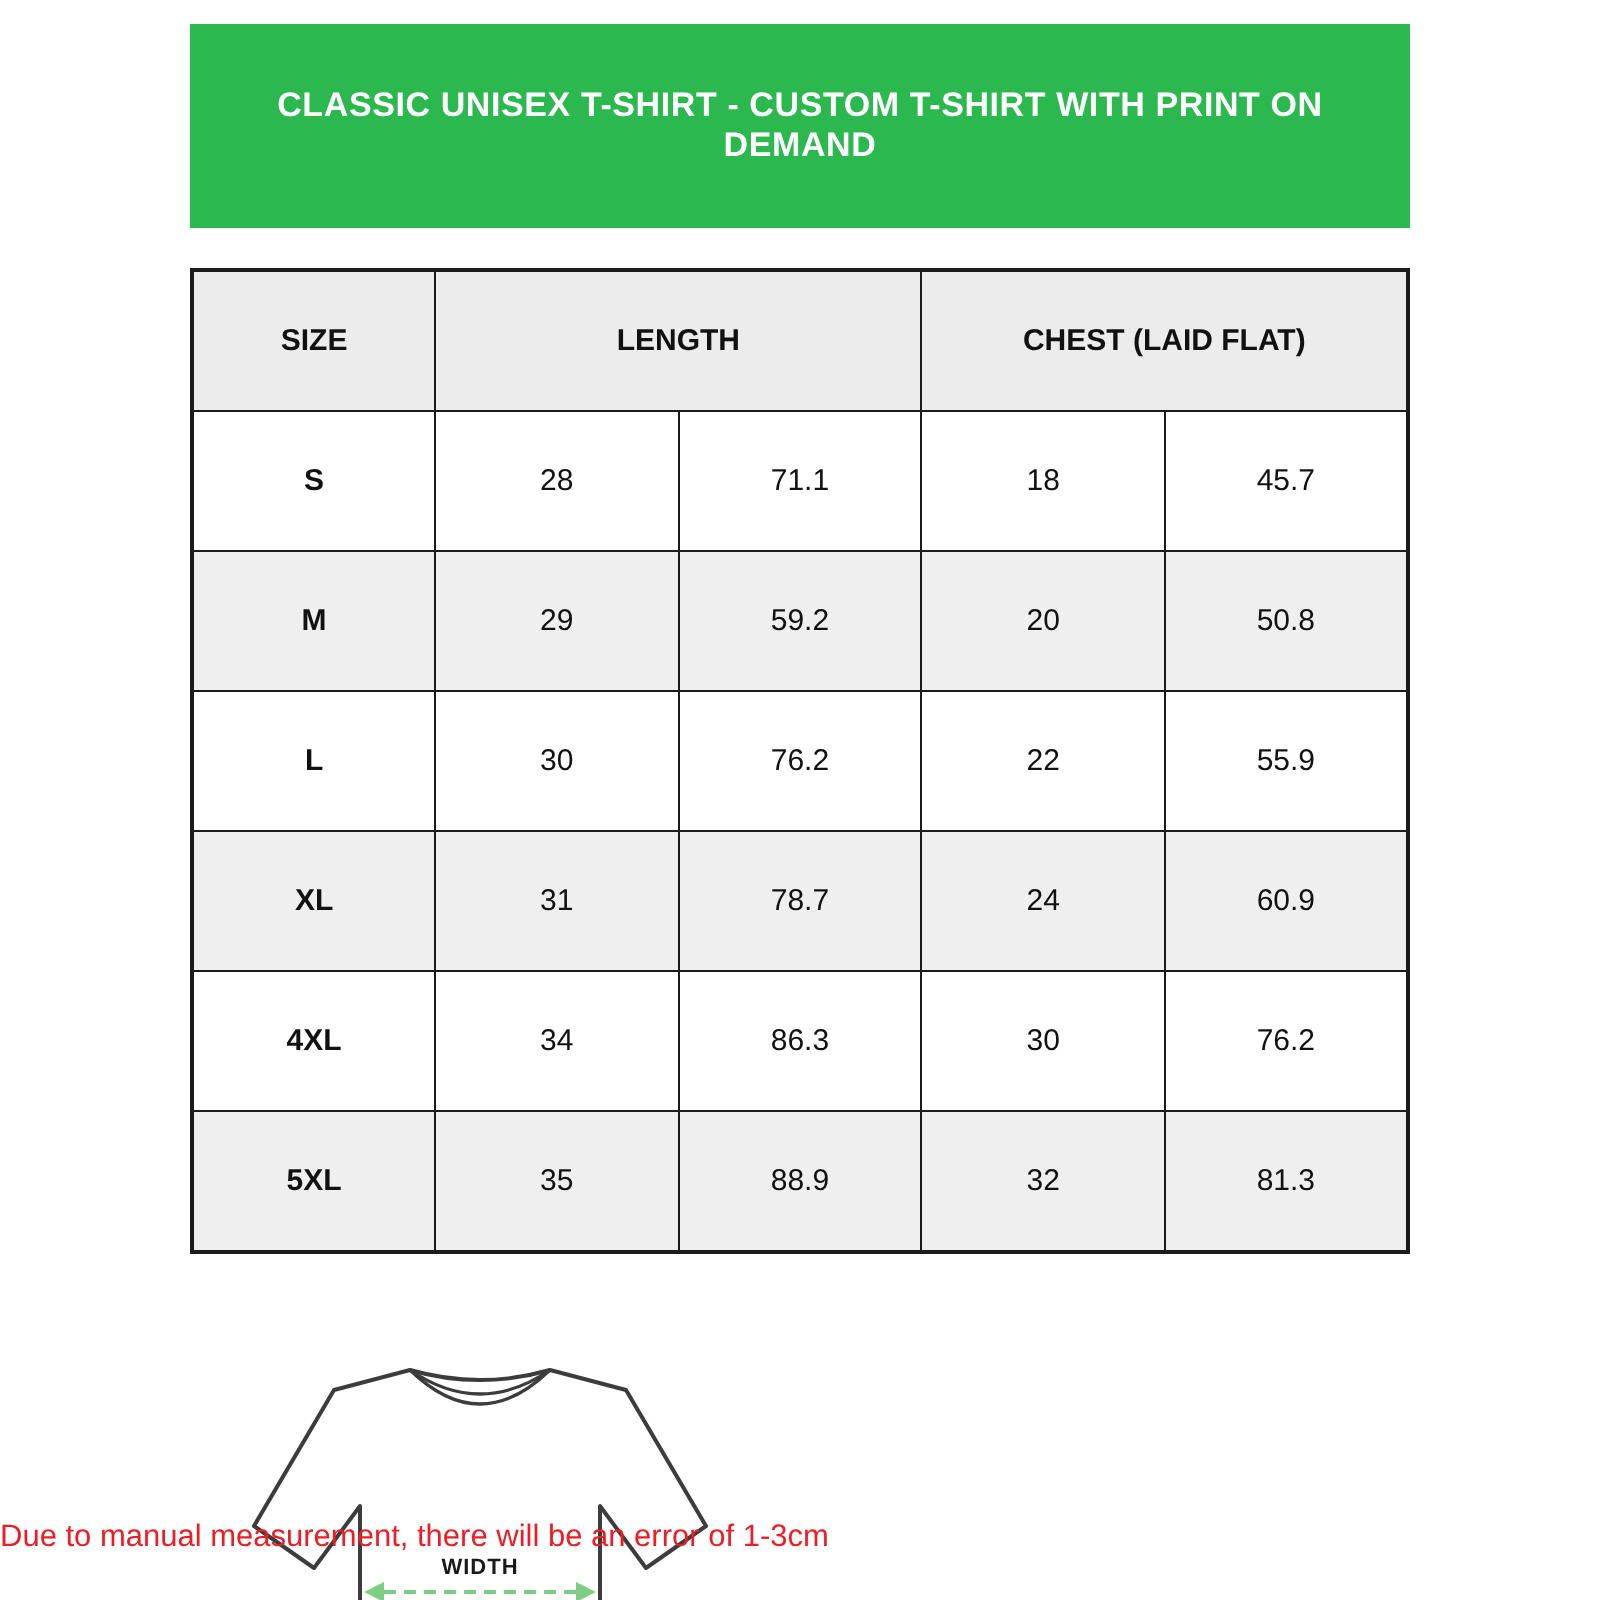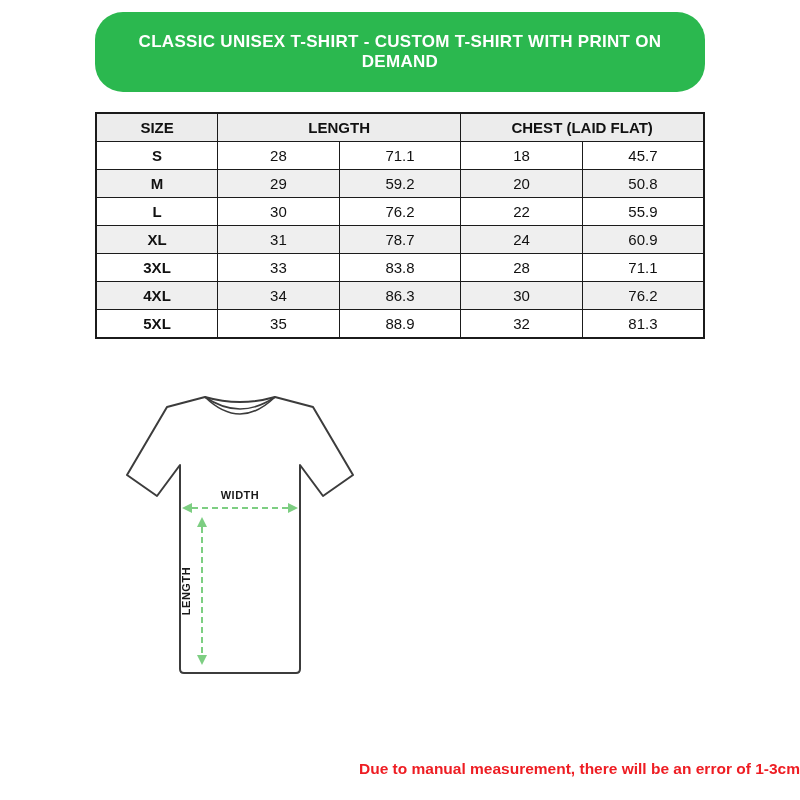--- a/index.html
+++ b/index.html
@@ -17,35 +17,34 @@
     overflow:hidden;
   }
   .content{width:610px;margin:0 auto;padding-top:12px;}
   .banner{
     background:var(--banner-green);
     color:#ffffff;
     font-weight:bold;
     font-size:17px;
     letter-spacing:.3px;
     text-align:center;
-    padding:20px 6px;
-    border-radius:28px;
+    padding:31px 6px;
   }
   table.size-table{
     width:100%;
     margin-top:20px;
     border-collapse:collapse;
     border:2px solid var(--table-line);
   }
   .size-table th,.size-table td{
     border:1px solid var(--table-line);
     text-align:center;
     vertical-align:middle;
     font-size:15px;
-    padding:5px 4px;
+    padding:26px 4px;
     color:#111;
   }
   .size-table th{
     background:#ececec;
     font-weight:bold;
     font-size:15px;
   }
   .size-table td{font-weight:400;}
   .size-table td.size-col{font-weight:bold;}
   .size-table tbody tr:nth-child(even){background:#efefef;}
@@ -60,25 +59,24 @@
   .arrow-line{stroke:var(--arrow-green);stroke-width:2;stroke-dasharray:6 4;fill:none;}
   .arrow-head{fill:var(--arrow-green);stroke:none;}
   .measure-label{
     font-family:"Liberation Sans",sans-serif;
     font-size:11px;font-weight:bold;fill:#1a1a1a;letter-spacing:.5px;
   }
   .footer-note{
     position:absolute;
     left:0;right:0;
     bottom:22px;
-    text-align:right;
+    text-align:left;
     color:var(--note-red);
-    font-weight:bold;
+    font-weight:normal;
     font-size:15.5px;
-    padding-left:20px;
   }
 </style>
 </head>
 <body>
 
 <div class="content">
 
   <div class="banner">
     <span>CLASSIC UNISEX T-SHIRT - CUSTOM T-SHIRT WITH PRINT ON DEMAND</span>
   </div>
@@ -119,27 +117,20 @@
           <td>76.2</td>
           <td>22</td>
           <td>55.9</td>
         </tr>
         <tr>
           <td class="size-col">XL</td>
           <td>31</td>
           <td>78.7</td>
           <td>24</td>
           <td>60.9</td>
-        </tr>
-        <tr>
-          <td class="size-col">3XL</td>
-          <td>33</td>
-          <td>83.8</td>
-          <td>28</td>
-          <td>71.1</td>
         </tr>
         <tr>
           <td class="size-col">4XL</td>
           <td>34</td>
           <td>86.3</td>
           <td>30</td>
           <td>76.2</td>
         </tr>
         <tr>
           <td class="size-col">5XL</td>

